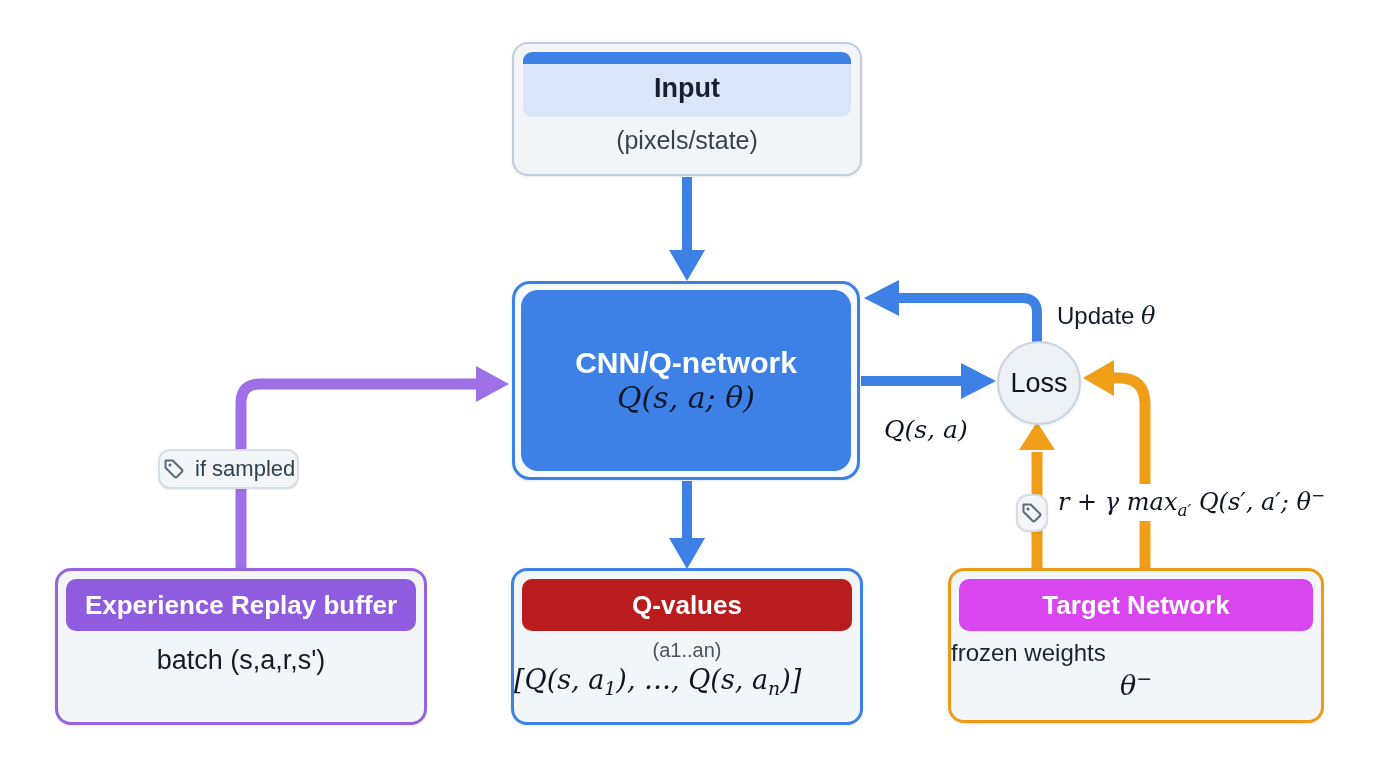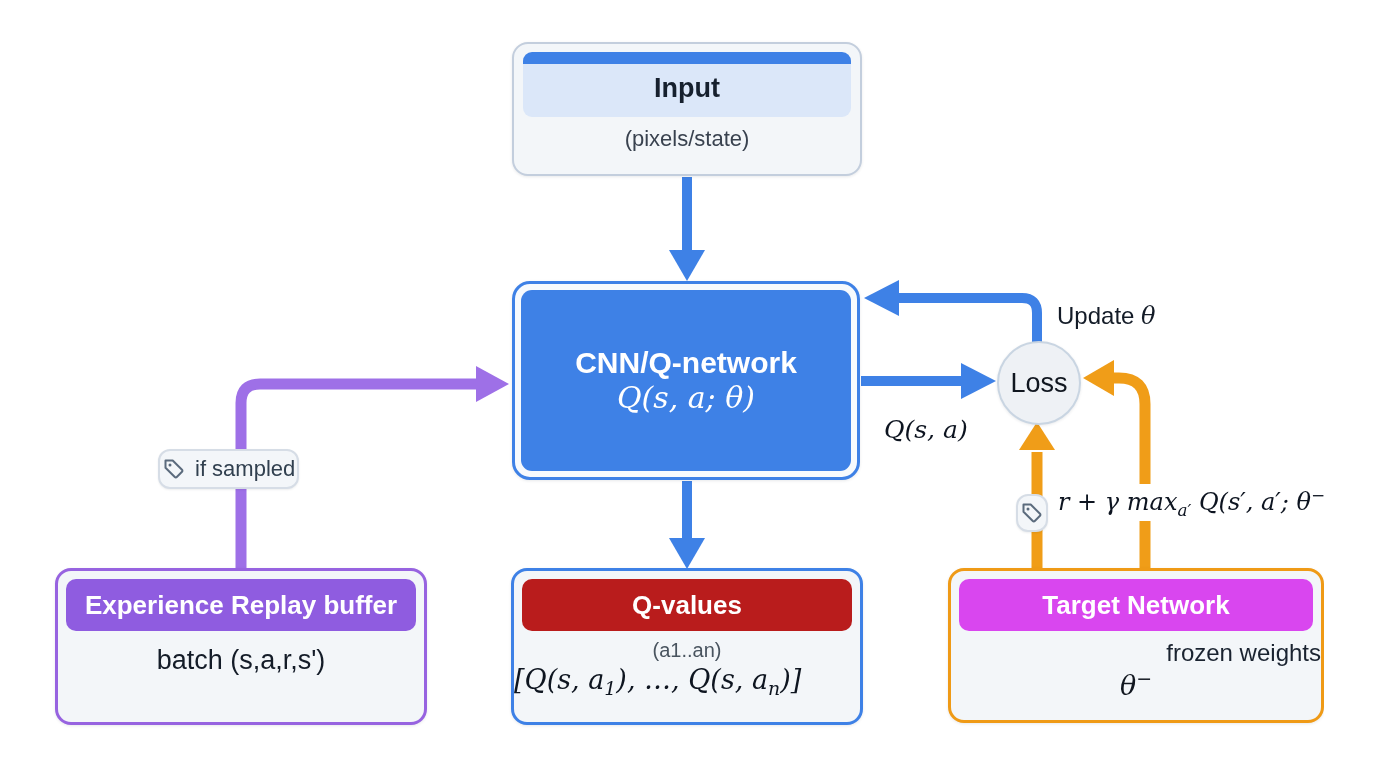--- a/index.html
+++ b/index.html
@@ -8,42 +8,42 @@
   .edges{position:absolute;left:0;top:0;z-index:1;}
   .node{position:absolute;box-sizing:border-box;z-index:2;background:#f3f6f9;
         box-shadow:0 1px 3px rgba(25,35,55,.10);}
   .math{font-family:"DejaVu Serif",serif;font-style:italic;}
   
   .input-node{left:512px;top:42px;width:350px;height:134px;border:2px solid #c3cedd;border-radius:16px;}
   .input-hdr{margin:8px 9px 0 9px;border-radius:9px;overflow:hidden;}
   .input-bar{height:12px;background:#3e81e6;}
   .input-titleband{background:#dbe7f9;padding:9px 0 13px 0;text-align:center;}
   .input-title{font-size:27px;font-weight:700;color:#16202e;}
-  .input-sub{margin-top:9px;text-align:center;font-size:22px;color:#39424f;}
+  .input-sub{margin-top:9px;text-align:center;font-size:25px;color:#39424f;}
   
   .qnet-node{left:512px;top:281px;width:348px;height:199px;border:3px solid #3e81e6;
              border-radius:18px;background:#f7fafd;padding:6px;}
-  .qnet-inner{width:100%;height:100%;box-sizing:border-box;background:#3e81e6;border-radius:11px;
+  .qnet-inner{width:100%;height:100%;box-sizing:border-box;background:#3e81e6;border-radius:17px;
               display:flex;flex-direction:column;align-items:center;justify-content:center;gap:0;}
   .qnet-title{color:#ffffff;font-size:30px;font-weight:700;}
-  .qnet-formula{color:#ffffff;font-size:30px;}
+  .qnet-formula{color:#0f172a;font-size:30px;}
   
   .card{border-radius:16px;}
   .band{margin:8px;height:52px;border-radius:10px;display:flex;align-items:center;justify-content:center;
         color:#ffffff;font-size:26px;font-weight:700;}
   .replay-node{left:55px;top:568px;width:372px;height:157px;border:3px solid #9763e0;}
   .replay-band{background:#8f5ce0;}
   .replay-sub{margin-top:14px;text-align:center;font-size:27px;color:#141c28;}
   .qvalues-node{left:511px;top:568px;width:352px;height:157px;border:3px solid #3e81e6;}
   .qvalues-band{background:#b91c1c;}
   .qvalues-sub{margin-top:5px;text-align:center;font-size:20px;color:#49545f;}
   .qvalues-formula{margin-top:2px;text-align:left;font-size:27px;color:#0e1520;}
   .target-node{left:948px;top:568px;width:376px;height:155px;border:3px solid #ef9a16;}
   .target-band{background:#d946ef;}
-  .target-sub{margin-top:4px;text-align:right;font-size:24px;color:#1a2330;}
+  .target-sub{margin-top:4px;text-align:left;font-size:24px;color:#1a2330;}
   .target-formula{margin-top:0px;text-align:center;font-size:27px;color:#10161f;}
   sub{font-size:70%;} sup{font-size:70%;}
   
   .loss-node{left:997px;top:341px;width:84px;height:84px;border:2px solid #c9d5e2;border-radius:50%;
              background:#eef1f5;display:flex;align-items:center;justify-content:center;
              font-size:27px;color:#10161f;}
   
   .pill{position:absolute;z-index:3;display:flex;align-items:center;gap:9px;background:#f3f6f9;
         border:2px solid #d6dde6;border-radius:12px;padding:5px 2px;font-size:22px;color:#31404f;
         box-shadow:0 1px 2px rgba(25,35,55,.08);}

